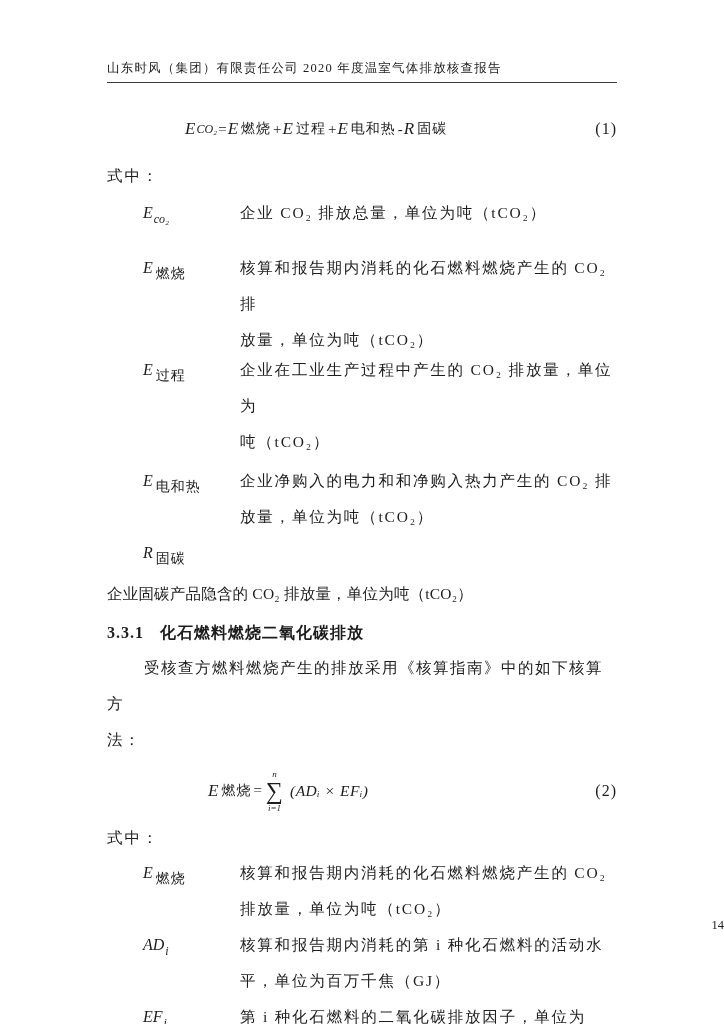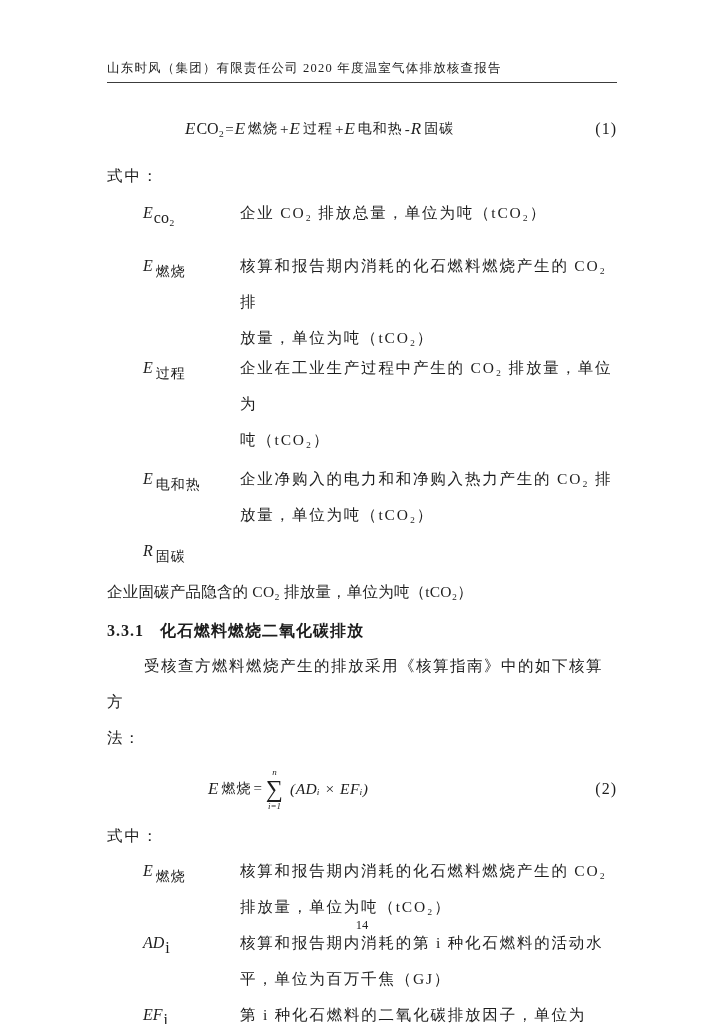--- a/index.html
+++ b/index.html
@@ -35,21 +35,21 @@
   .formula-row { display: flex; align-items: center; }
   .f1 { margin-top: 14px; margin-left: 78px; height: 30px; }
   .f2 { margin-top: 5px; margin-left: 101px; height: 55px; }
   .fnum { margin-left: auto; font-size: 16px; letter-spacing: 1px; }
   .sym-base { font-style: italic; font-size: 17px; }
   .ssub-cn {
     font-size: 14px; 
     vertical-align: -5px; margin: 0 1px 0 3px; letter-spacing: 1px;
   }
   .ssub-lat {
-    font-size: 16px; 
+    font-size: 12px; font-style: italic;
     vertical-align: -5px; margin-left: 1px;
   }
   .fop { font-size: 15px; margin: 0 1px; }
   .sum { display: inline-flex; flex-direction: column; align-items: center; margin: 0 3px; }
   .sum .lim { font-size: 9px; font-style: italic; line-height: 10px; letter-spacing: 0; }
   .sum .sigma { font-size: 24px; line-height: 24px; }
   .fbody { font-style: italic; font-size: 15.5px; letter-spacing: 0.5px; margin-left: 4px; }
   
   .where { line-height: 35px; letter-spacing: 2px; }
   .where1 { margin-top: 14px; }
@@ -76,21 +76,21 @@
   .sec-head .sec-num { margin-right: 16px; letter-spacing: 1px; }
   .sec-head .sec-title { letter-spacing: 1px; }
   
   .para {
     line-height: 36px; letter-spacing: 1.5px;
     white-space: pre-line; text-indent: 37px;
   }
   
   .footer {
     position: absolute; left: 0; right: 0; top: 908px;
-    text-align: center; font-size: 12.5px;
+    text-align: right; font-size: 12.5px;
   }
 </style>
 </head>
 <body>
 
 <div class="page">
 
   <div class="header">
     <span>山东时风（集团）有限责任公司 2020 年度温室气体排放核查报告</span>
   </div>

